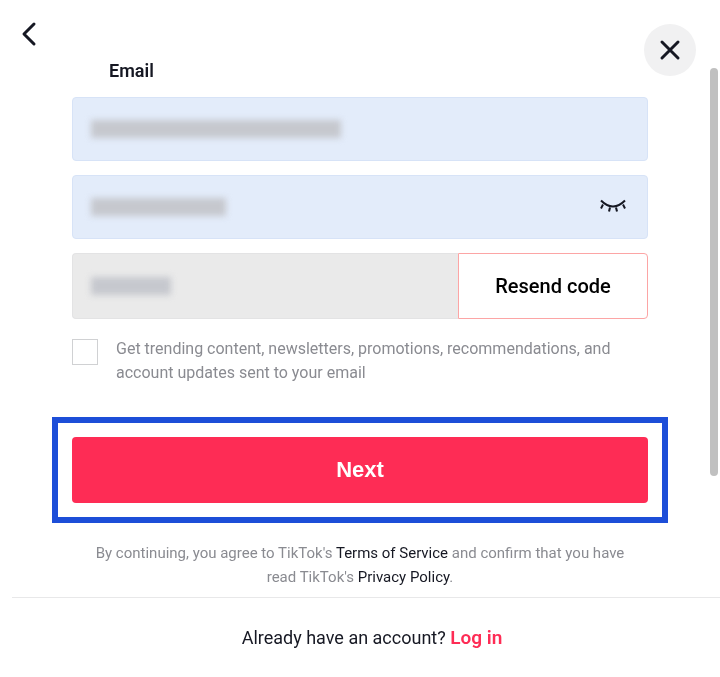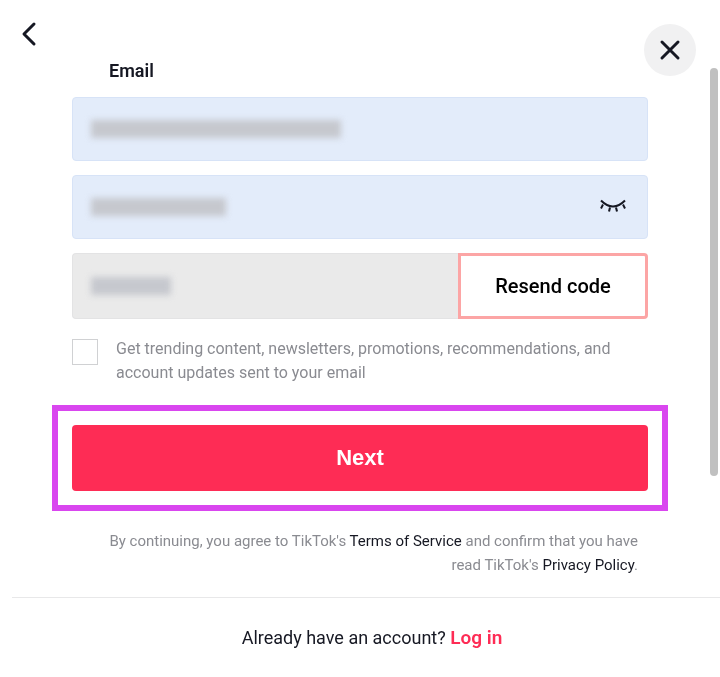--- a/index.html
+++ b/index.html
@@ -87,66 +87,66 @@
       background: #eaeaea;
       border-right: none;
       border-radius: 4px 0 0 4px;
       padding: 0 18px;
       display: flex;
       align-items: center;
     }
     .resend-btn {
       width: 190px;
       height: 66px;
-      border: 3px solid #fca5a5;
+      border: 1px solid #fca5a5;
       background: #fff;
       border-radius: 0 4px 4px 0;
       display: flex;
       align-items: center;
       justify-content: center;
       font-size: 20px;
       font-weight: 500;
       cursor: pointer;
     }
     .checkbox-row {
       display: flex;
       gap: 18px;
-      margin-bottom: 20px;
+      margin-bottom: 32px;
     }
     .checkbox {
       width: 26px;
       height: 26px;
       border: 1px solid #d0d1d3;
       flex-shrink: 0;
       cursor: pointer;
       margin-top: 2px;
     }
     .checkbox-label {
       font-size: 16px;
       color: #8a8b91;
       line-height: 1.5;
     }
     .highlight-box {
-      border: 6px solid #d946ef;
+      border: 6px solid #1d4ed8;
       padding: 14px 14px;
       margin: 0 -20px 18px -20px;
     }
     .next-btn {
       width: 100%;
       height: 66px;
       background: #fe2c55;
       color: #fff;
       border: none;
       border-radius: 4px;
       font-size: 22px;
       font-weight: 700;
       cursor: pointer;
     }
     .terms {
-      text-align: right;
+      text-align: center;
       font-size: 15px;
       color: #8a8b91;
       line-height: 1.6;
       padding: 0 10px;
     }
     .terms a {
       color: #161823;
       text-decoration: none;
     }
     .footer {

